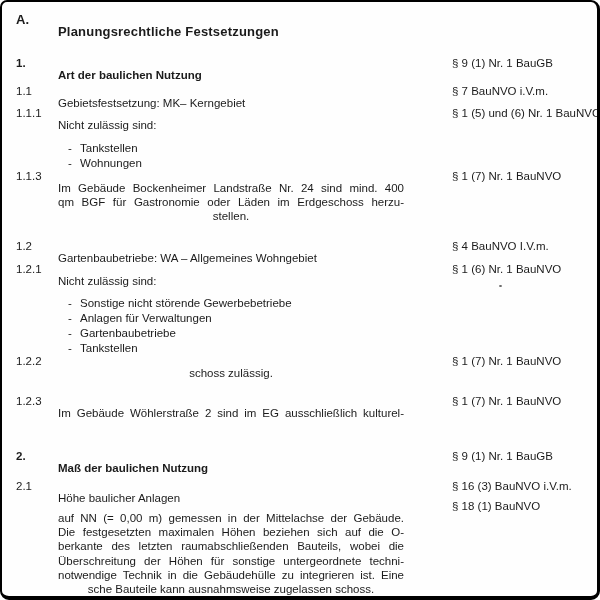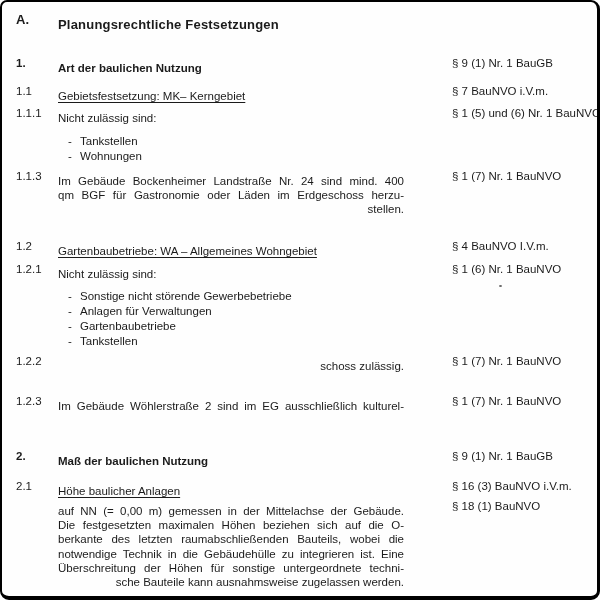--- a/index.html
+++ b/index.html
@@ -6,27 +6,27 @@
   .page{
     position:relative;width:600px;height:600px;box-sizing:border-box;
     background:#fefefe;color:#1b1b1b;
     border:2px solid #000;border-right-width:3px;border-bottom-width:4px;
     border-radius:7px 9px 9px 9px;
     font-family:"Liberation Sans","DejaVu Sans",sans-serif;
     font-size:11.5px;line-height:14.2px;overflow:hidden;
   }
   .row{position:absolute;left:0;right:0;height:0;}
   .num{position:absolute;left:14px;top:0;white-space:nowrap;}
-  .txt{position:absolute;left:56px;top:5px;width:346px;}
+  .txt{position:absolute;left:56px;top:12px;width:346px;}
   .ref{position:absolute;left:450px;top:0;width:168px;white-space:nowrap;}
   .b{font-weight:700;}
-  .u{text-decoration:underline;text-underline-offset:2px;}
+  .u{text-underline-offset:2px;}
   .hdr{font-size:13px;line-height:15px;letter-spacing:.2px;}
   .jl{text-align:justify;text-align-last:justify;}
-  .ll{text-align:right;}
+  .ll{text-align:center;}
   .bl{position:relative;padding-left:22px;line-height:15px;}
   .dash{position:absolute;left:10px;top:0;}
   .artifact{position:absolute;left:497px;top:283px;width:3px;height:2px;background:#666;border-radius:50%;}
 </style>
 </head>
 <body>
 
 <div class="page">
 
   <div class="row hdr" style="top:10px">
@@ -136,20 +136,20 @@
     <span class="num">2.1</span>
     <div class="txt"><span class="u">Höhe baulicher Anlagen</span></div>
     <div class="ref">§ 16 (3) BauNVO i.V.m.</div>
   </div>
 
   <div class="row" style="top:497px">
     <div class="txt">
       <div class="jl">auf NN (= 0,00 m) gemessen in der Mittelachse der Gebäude.</div>
       <div class="jl">Die festgesetzten maximalen Höhen beziehen sich auf die O-</div>
       <div class="jl">berkante des letzten raumabschließenden Bauteils, wobei die</div>
+      <div class="jl">Überschreitung der Höhen für sonstige untergeordnete techni-</div>
       <div class="jl">notwendige Technik in die Gebäudehülle zu integrieren ist. Eine</div>
-      <div class="jl">Überschreitung der Höhen für sonstige untergeordnete techni-</div>
-      <div class="ll">sche Bauteile kann ausnahmsweise zugelassen werden.</div>
+      <div class="ll">sche Bauteile kann ausnahmsweise zugelassen schoss.</div>
     </div>
     <div class="ref">§ 18 (1) BauNVO</div>
   </div>
 
 </div>
 
 </body></html>

